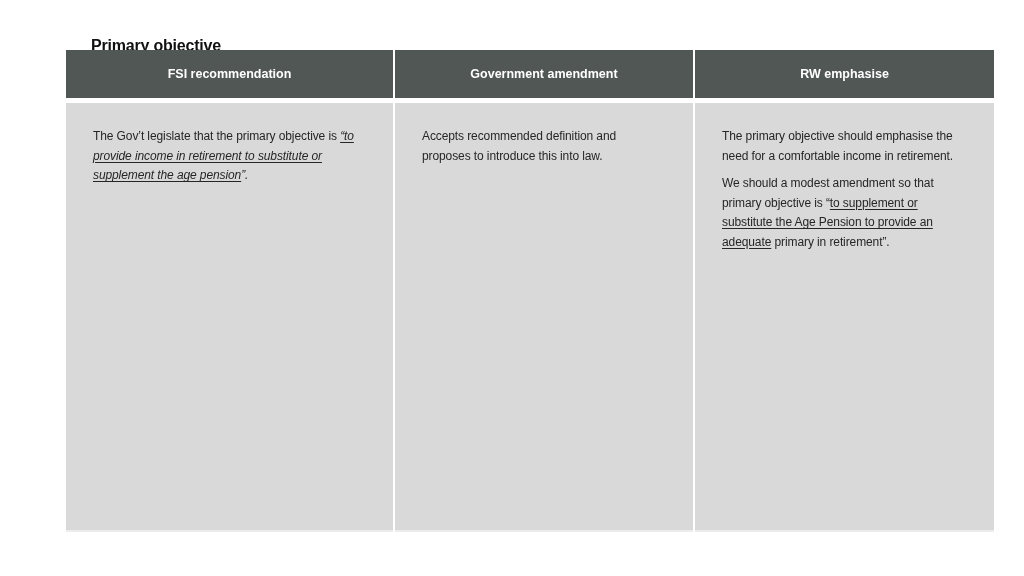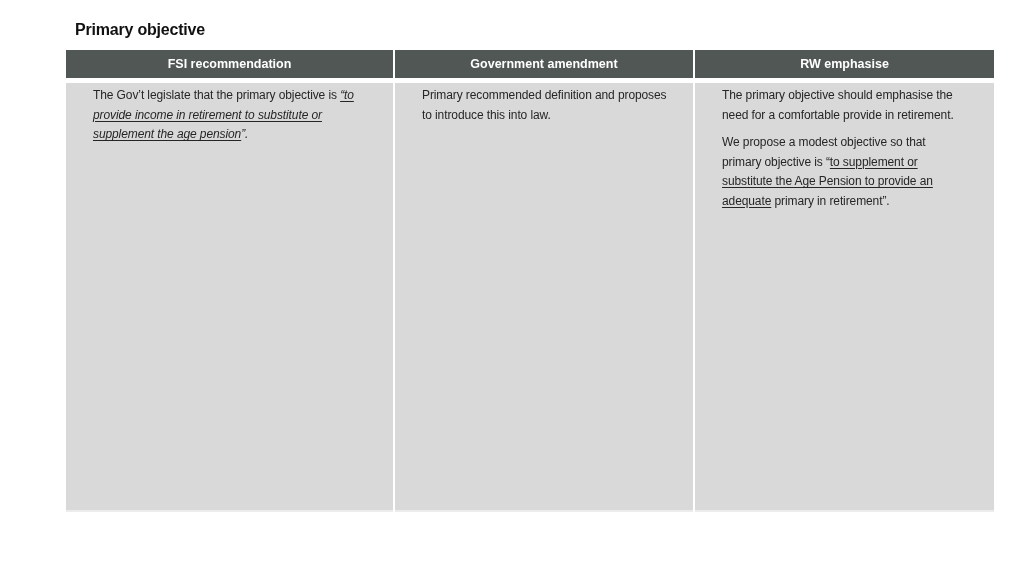--- a/index.html
+++ b/index.html
@@ -12,36 +12,36 @@
     position: relative;
     width: 1024px;
     height: 576px;
     background: var(--page-bg, #ffffff);
     overflow: hidden;
   }
   .slide-title {
     position: absolute;
     left: 75px;
     top: 21px;
-    margin: 0;
+    margin: 16px;
     font-size: 16px;
     font-weight: bold;
     color: var(--title-text, #111111);
     letter-spacing: -0.2px;
   }
   .cmp-table {
     position: absolute;
     left: 66px;
     top: 50px;
     width: 928px;
   }
   .header-row {
     display: flex;
     gap: 2px;
-    height: 28px;
+    height: 48px;
   }
   .header-cell {
     background: var(--header-bg, #515755);
     color: var(--header-text, #ffffff);
     font-size: 12.5px;
     font-weight: bold;
     display: flex;
     align-items: center;
     justify-content: center;
     box-sizing: border-box;
@@ -50,21 +50,21 @@
     display: flex;
     gap: 2px;
     margin-top: 5px;
     height: 429px;
   }
   .body-cell {
     background: var(--body-bg, #d9d9d9);
     color: var(--body-text, #262626);
     font-size: 12px;
     line-height: 19.5px;
-    padding: 3px 26px 0 27px;
+    padding: 24px 26px 0 27px;
     box-sizing: border-box;
     border-bottom: 2px solid var(--table-edge, #ececec);
     letter-spacing: -0.1px;
   }
   .col1 { width: 327px; flex: none; }
   .col2 { width: 298px; flex: none; }
   .col3 { width: 299px; flex: none; }
   .cell-para { margin: 0 0 8px 0; }
   .seg-normal { }
   .seg-italic { font-style: italic; }
@@ -81,21 +81,21 @@
     <div class="header-row">
       <div class="header-cell col1">FSI recommendation</div>
       <div class="header-cell col2">Government amendment</div>
       <div class="header-cell col3">RW emphasise</div>
     </div>
     <div class="body-row">
       <div class="body-cell col1">
           <p class="cell-para"><span class="seg-normal">The Gov’t legislate that the primary objective is </span><span class="seg-italic-underline">“to provide income in retirement to substitute or supplement the age pension</span><span class="seg-italic">”.</span></p>
         </div>
       <div class="body-cell col2">
-          <p class="cell-para"><span class="seg-normal">Primary recommended definition and proposes to introduce this into law.</span></p>
+          <p class="cell-para"><span class="seg-normal">Accepts recommended definition and proposes to introduce this into law.</span></p>
         </div>
       <div class="body-cell col3">
-          <p class="cell-para"><span class="seg-normal">The primary objective should emphasise the need for a comfortable provide in retirement.</span></p>
-          <p class="cell-para"><span class="seg-normal">We propose a modest objective so that primary objective is “</span><span class="seg-underline">to supplement or substitute the Age Pension to provide an adequate</span><span class="seg-normal"> primary in retirement”.</span></p>
+          <p class="cell-para"><span class="seg-normal">The primary objective should emphasise the need for a comfortable income in retirement.</span></p>
+          <p class="cell-para"><span class="seg-normal">We should a modest amendment so that primary objective is “</span><span class="seg-underline">to supplement or substitute the Age Pension to provide an adequate</span><span class="seg-normal"> primary in retirement”.</span></p>
         </div>
     </div>
   </div>
 </div>
 
 </body></html>

